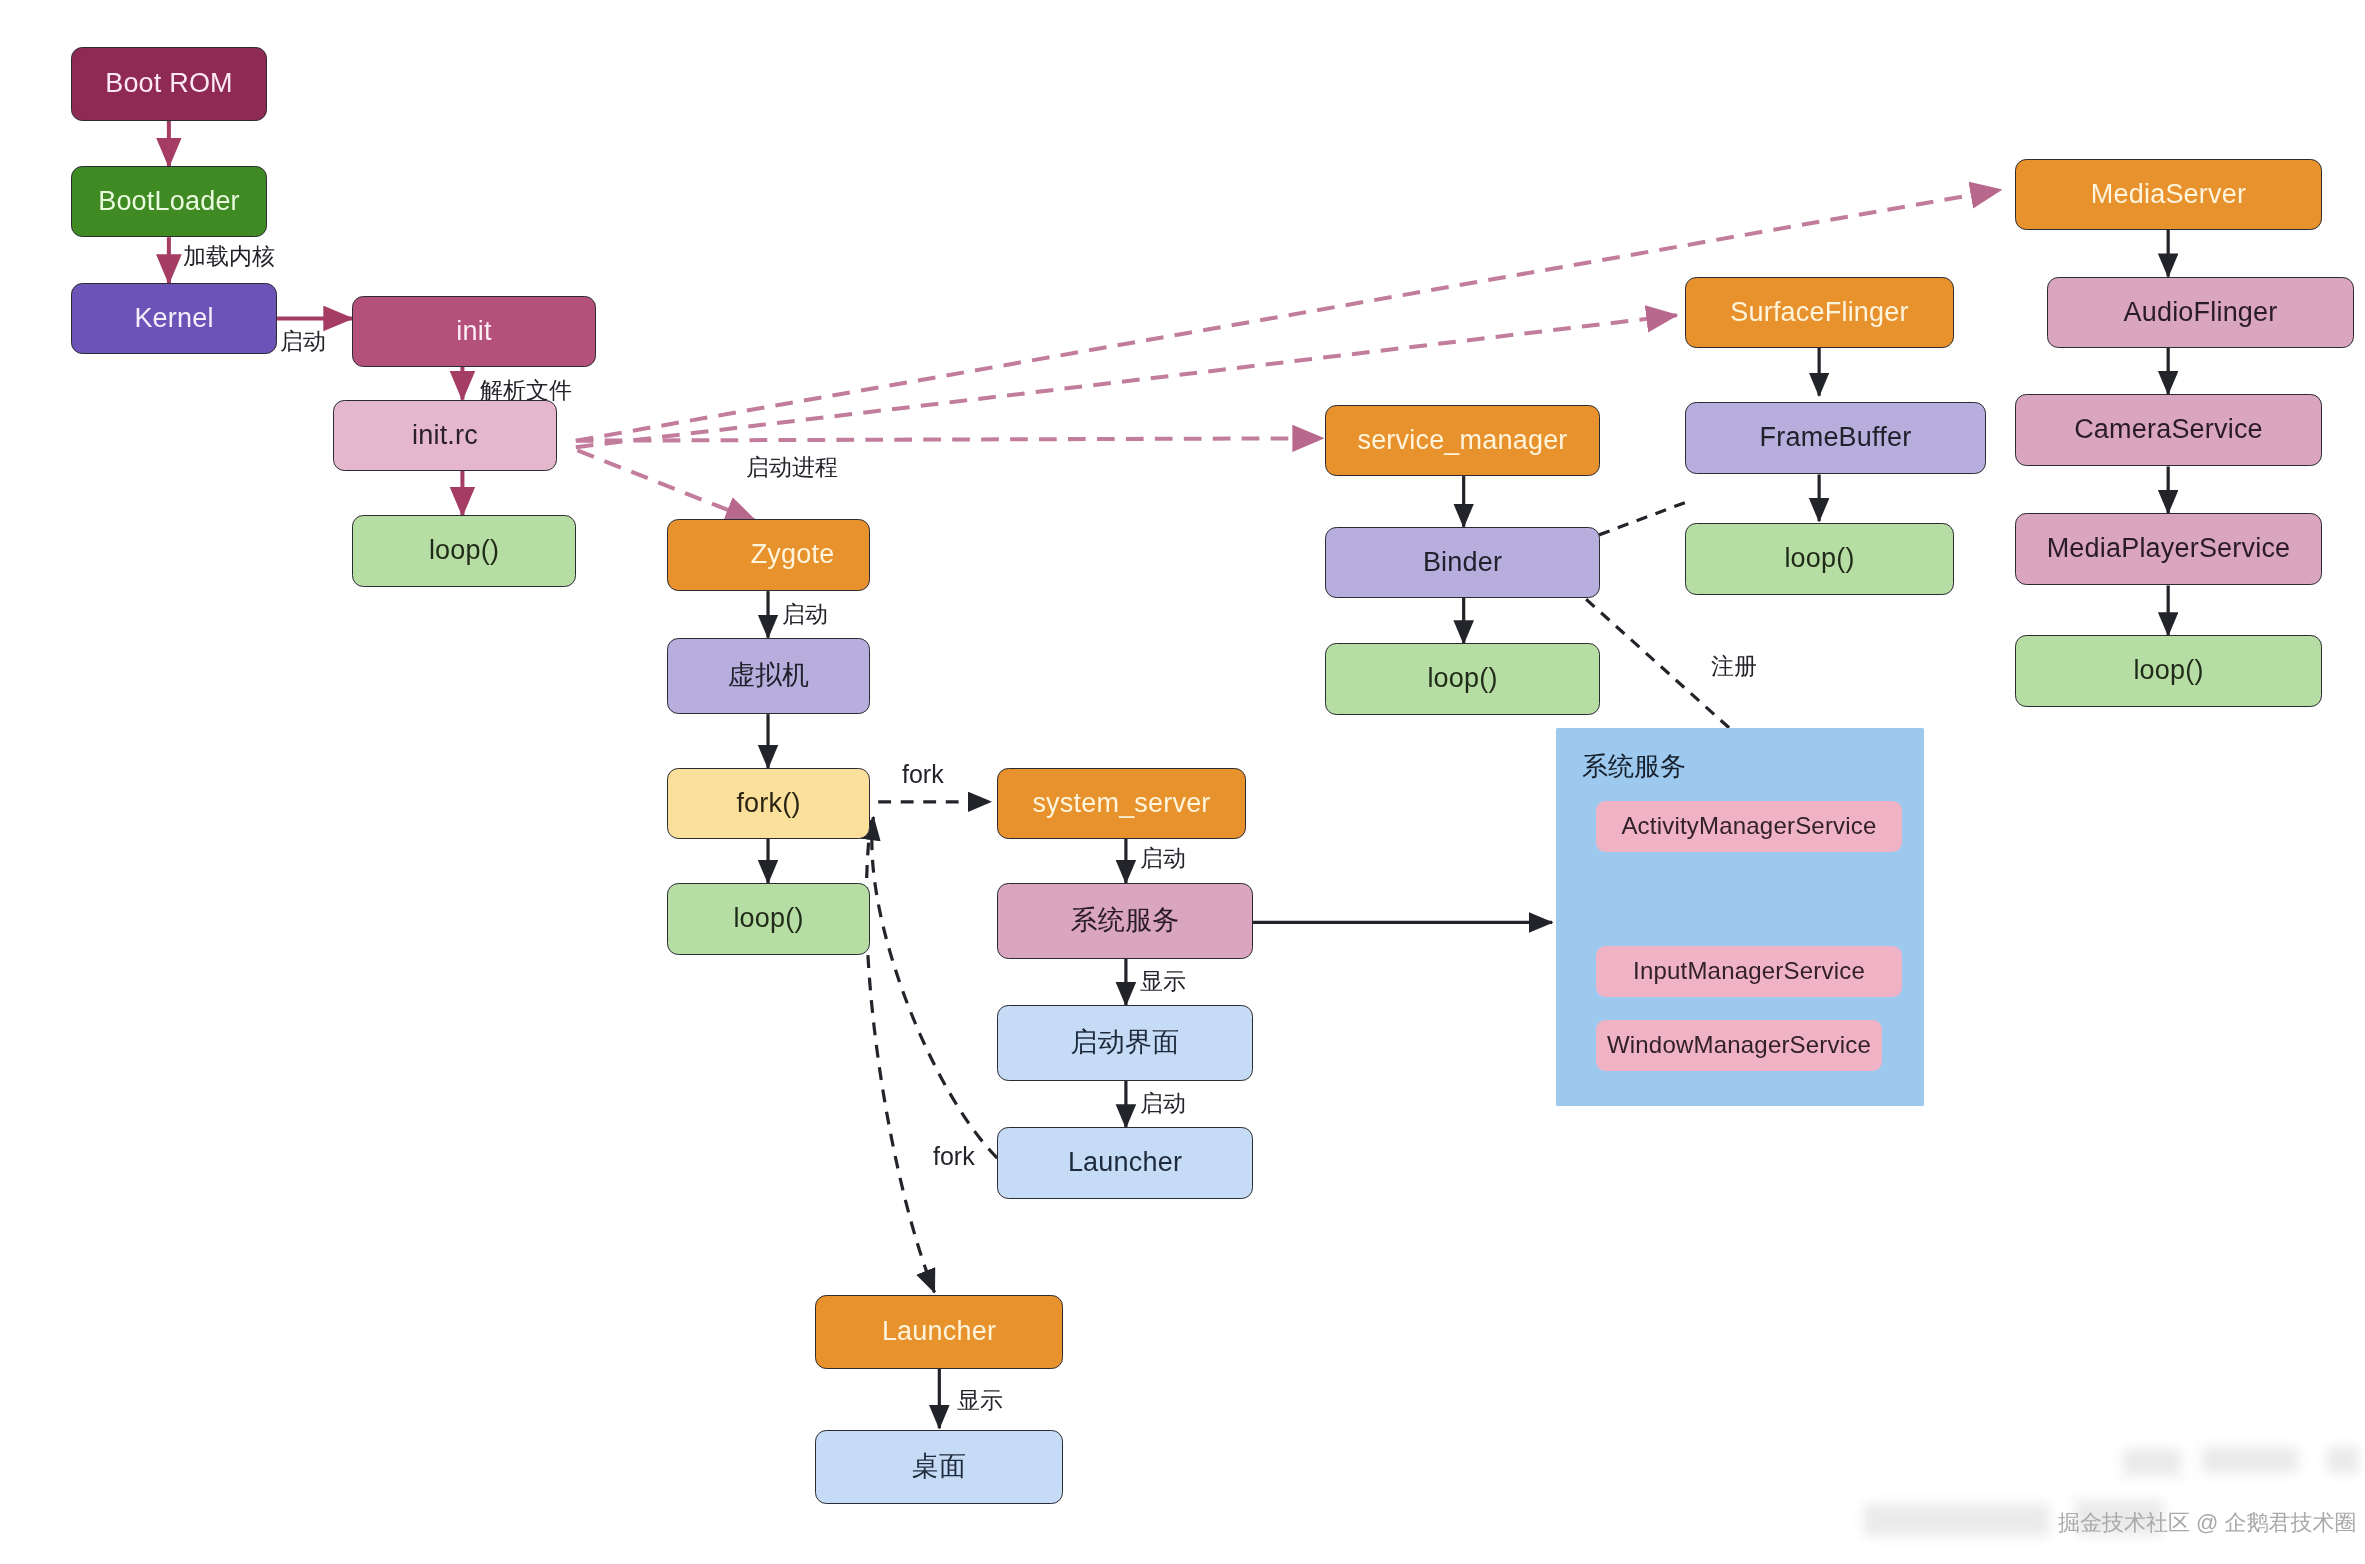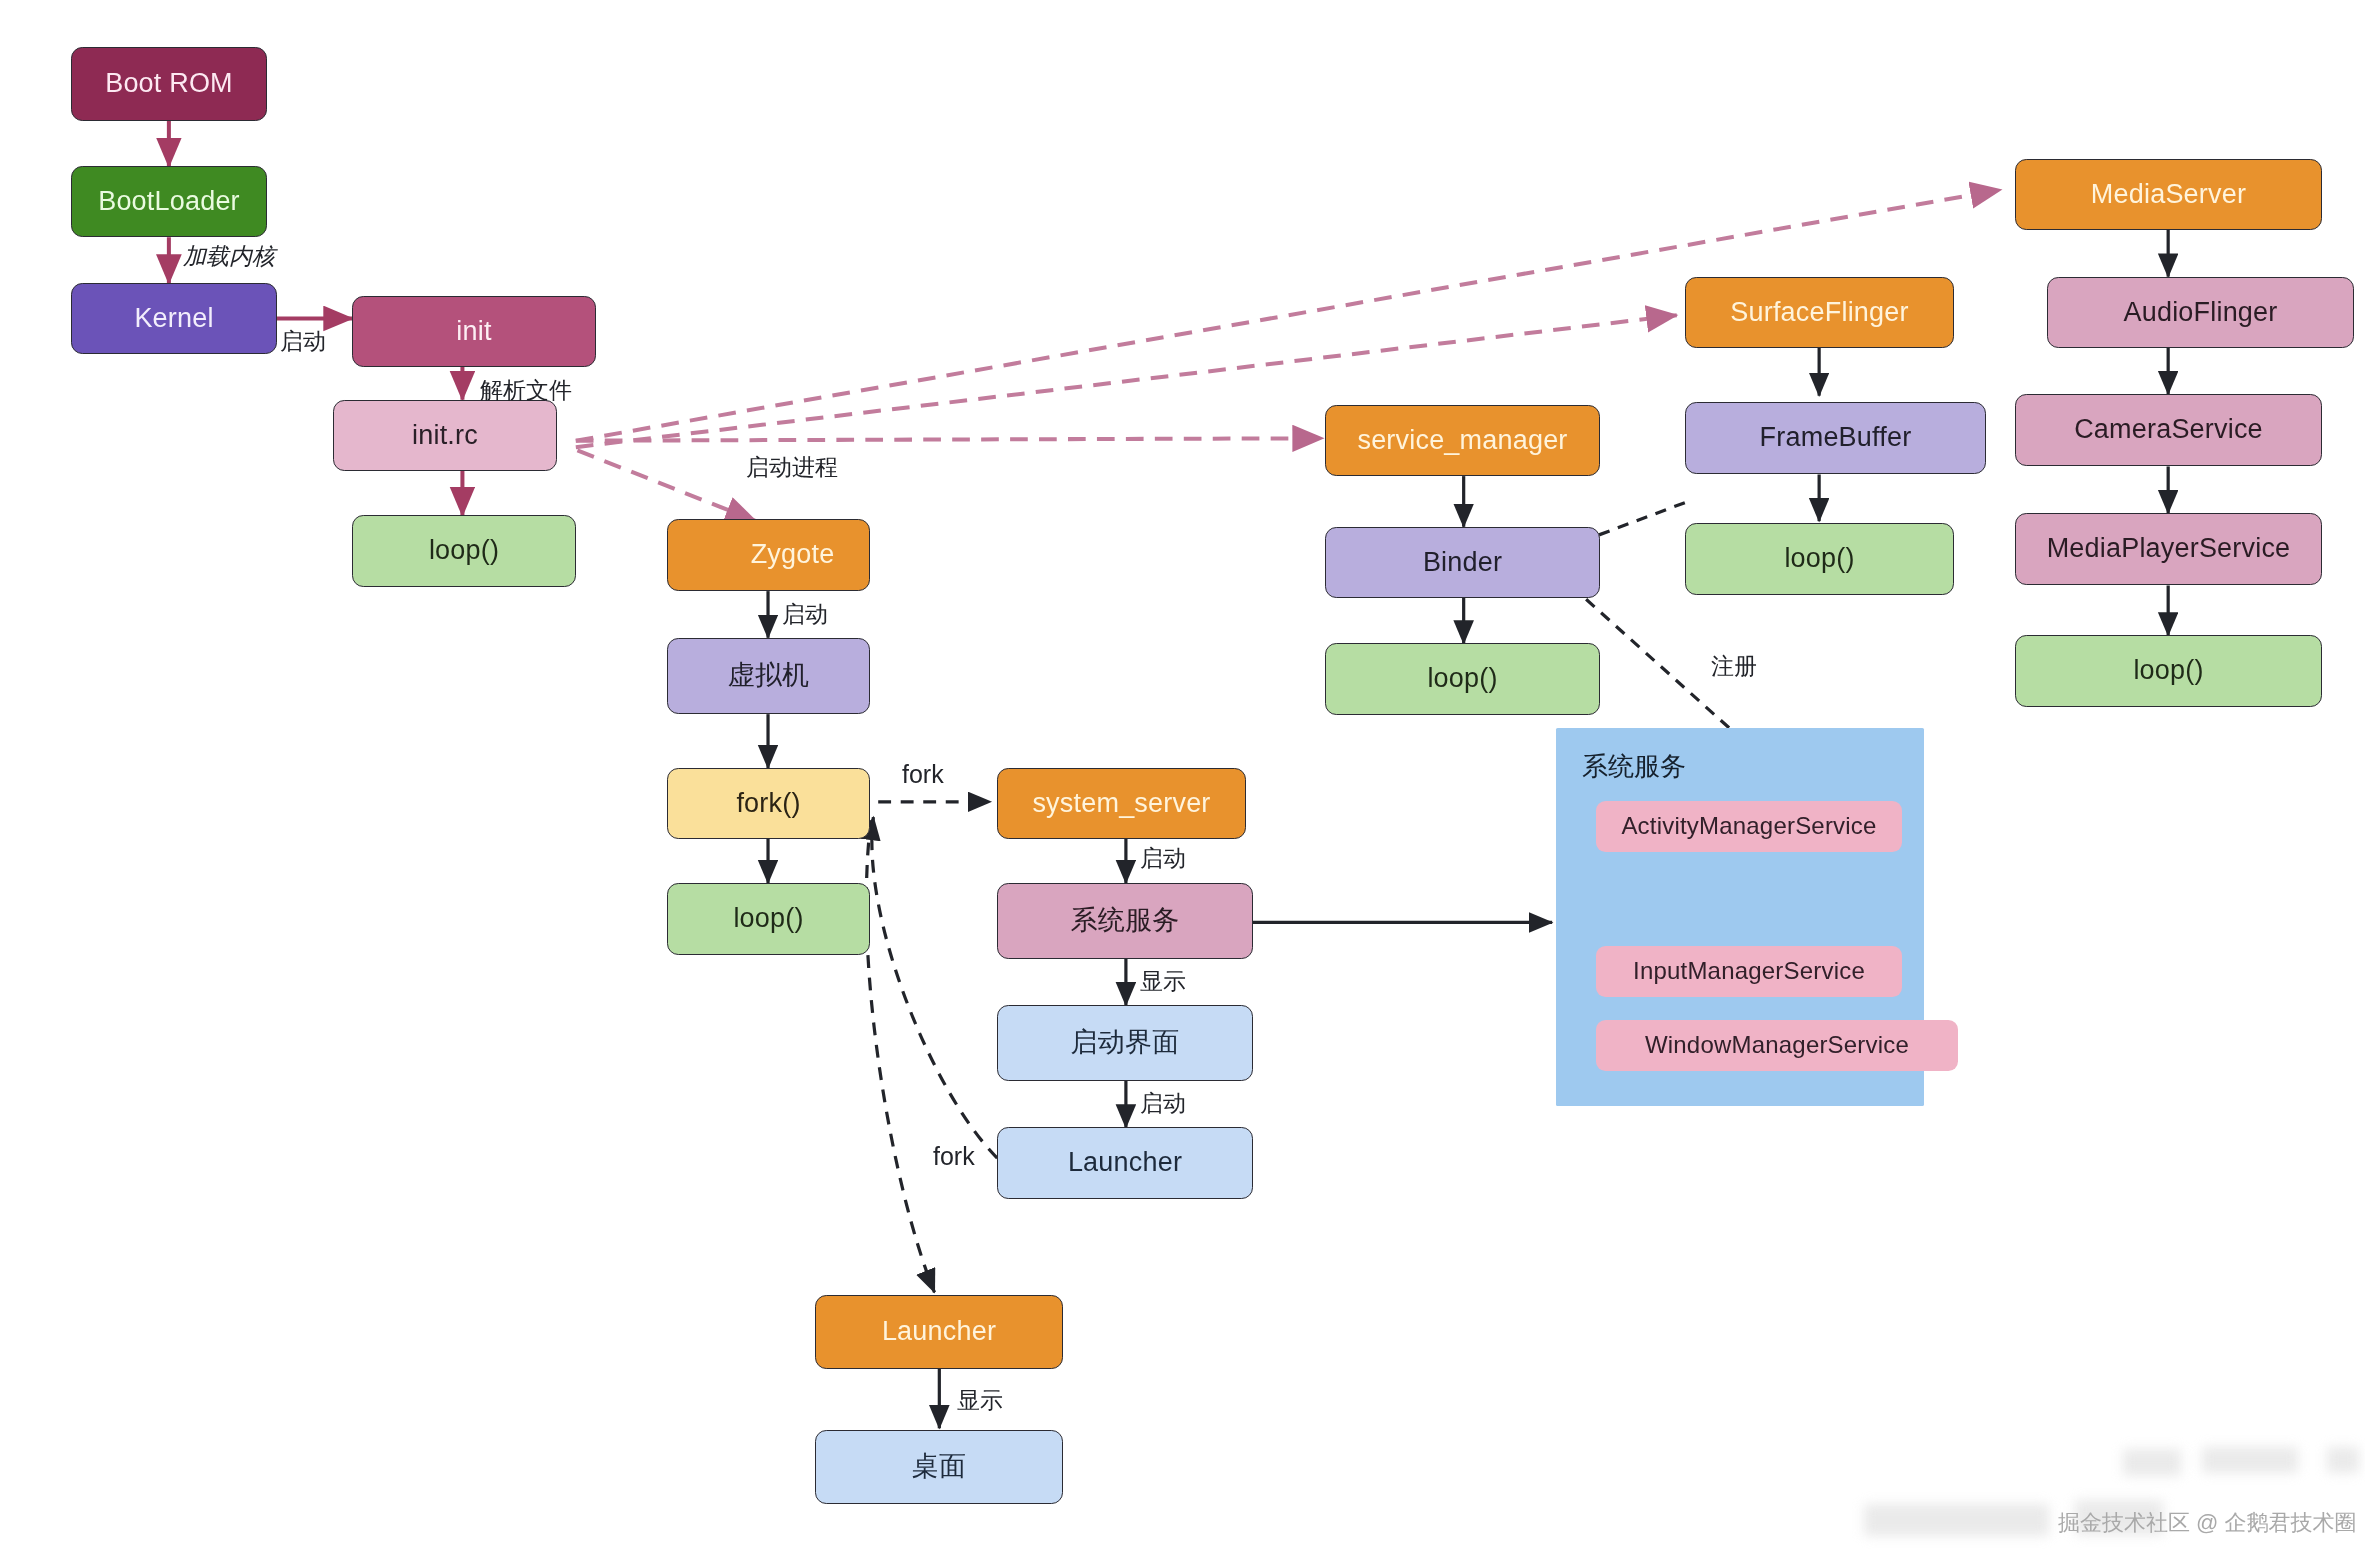--- a/index.html
+++ b/index.html
@@ -220,25 +220,25 @@
 
   <div class="panel" style="left:1556px;top:728px;width:368px;height:378px;"></div>
   <div class="panel-title" style="left:1582px;top:749px;">系统服务</div>
 
   <div class="node n-svc" style="left:1596px;top:801px;width:306px;height:51px;">
     <span>ActivityManagerService</span>
   </div>
   <div class="node n-svc" style="left:1596px;top:946px;width:306px;height:51px;">
     <span>InputManagerService</span>
   </div>
-  <div class="node n-svc" style="left:1596px;top:1020px;width:362px;height:51px;">
+  <div class="node n-svc" style="left:1596px;top:1020px;width:286px;height:51px;">
     <span>WindowManagerService</span>
   </div>
 
-  <div class="edge-label" style="left:183px;top:241px;font-style:italic;">加载内核</div>
+  <div class="edge-label" style="left:183px;top:241px;">加载内核</div>
   <div class="edge-label" style="left:280px;top:326px;">启动</div>
   <div class="edge-label" style="left:480px;top:360px;margin-top:15px;">解析文件</div>
   <div class="edge-label" style="left:746px;top:452px;">启动进程</div>
   <div class="edge-label" style="left:782px;top:599px;">启动</div>
   <div class="edge-label en" style="left:902px;top:760px;">fork</div>
   <div class="edge-label en" style="left:933px;top:1142px;">fork</div>
   <div class="edge-label" style="left:1140px;top:843px;">启动</div>
   <div class="edge-label" style="left:1140px;top:966px;">显示</div>
   <div class="edge-label" style="left:1140px;top:1088px;">启动</div>
   <div class="edge-label" style="left:957px;top:1385px;">显示</div>

